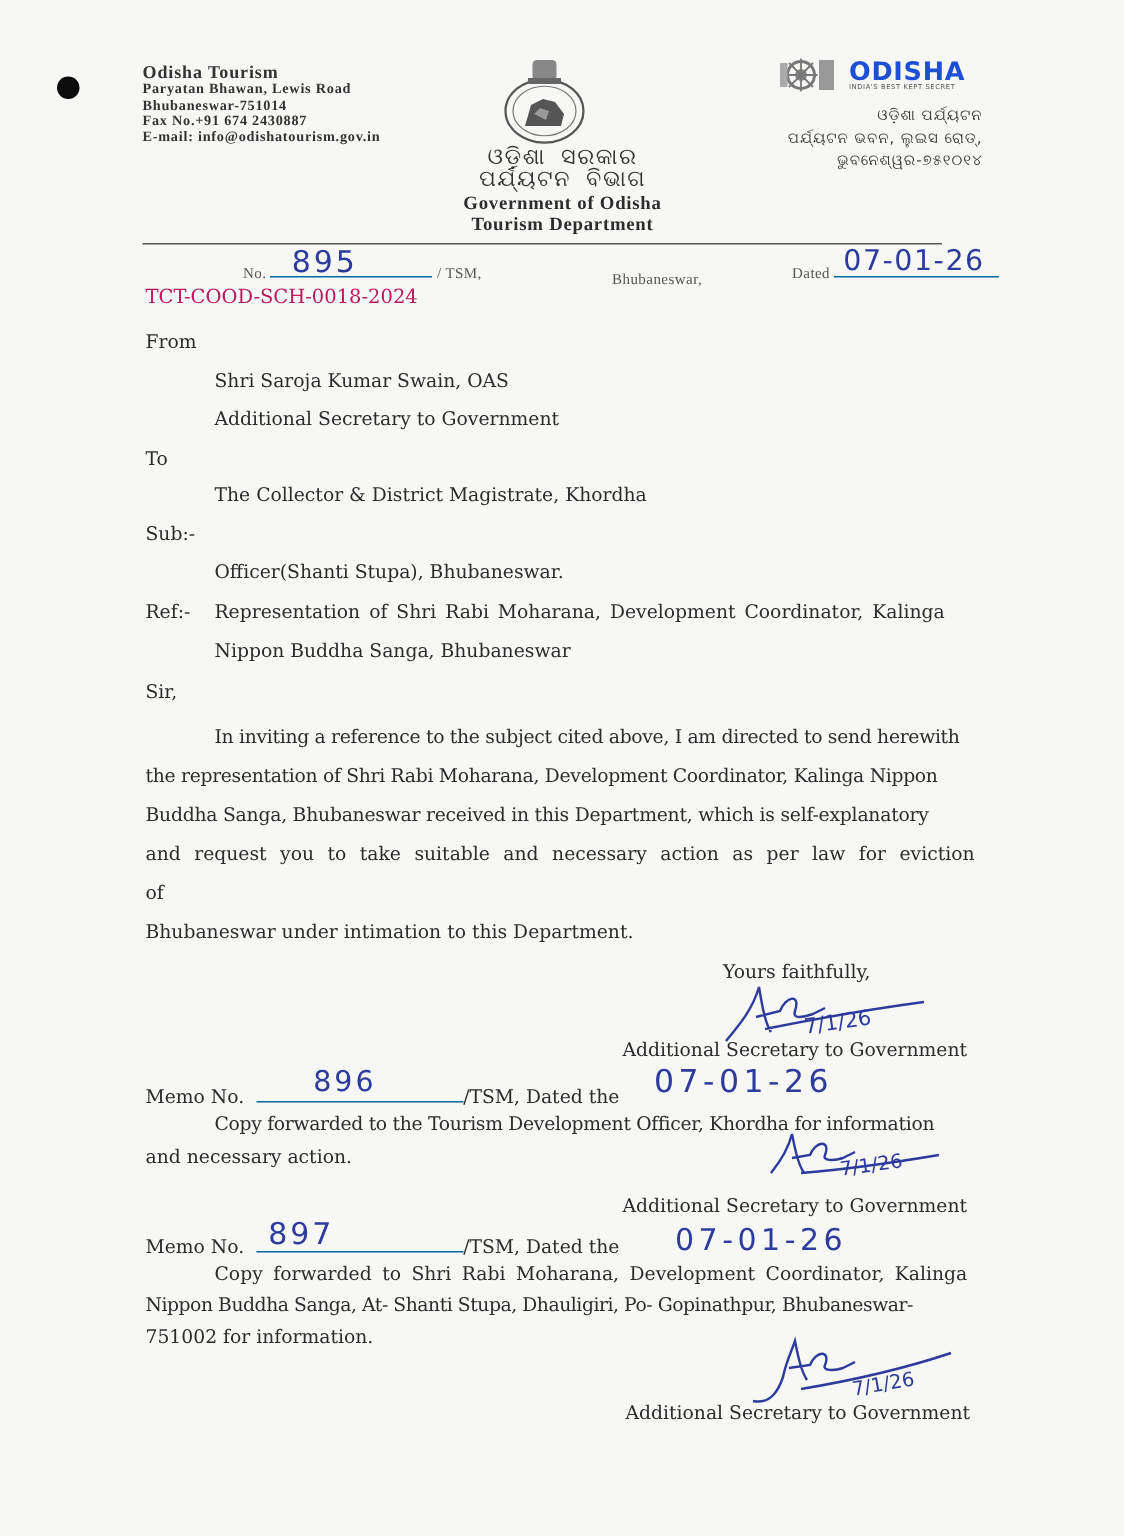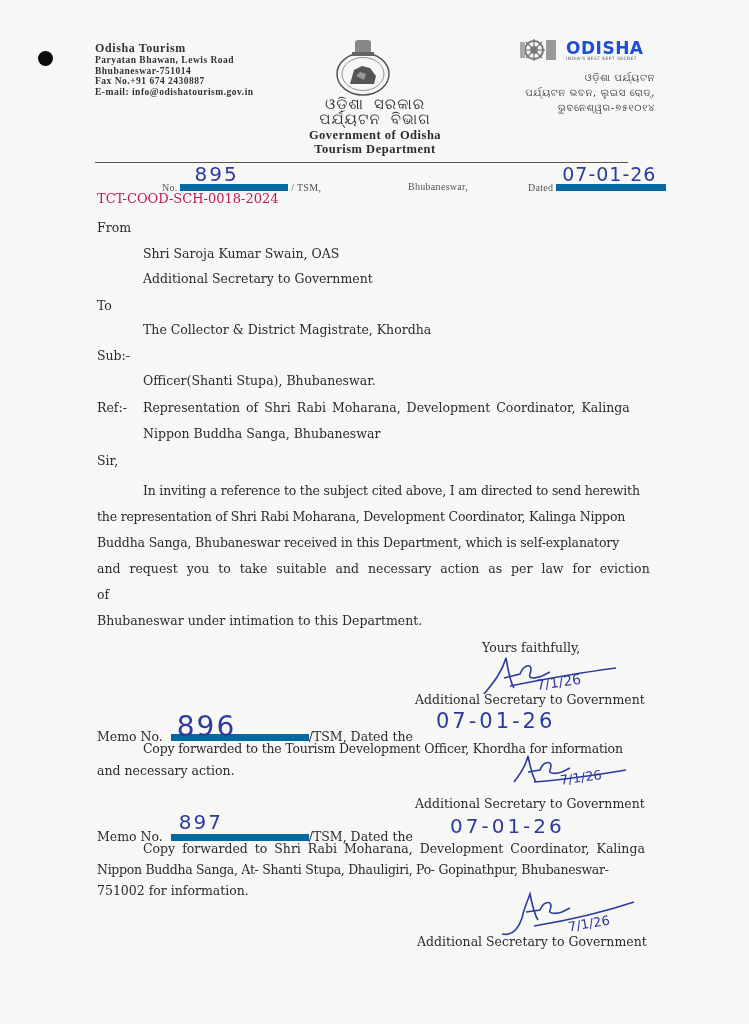--- a/index.html
+++ b/index.html
@@ -25,21 +25,21 @@
   .center-head .odia { font-size: 15px; line-height: 15px; color: #333; font-family: Liberation Mono, monospace; letter-spacing: 1px; }
   .center-head .eng { font-size: 12.5px; font-weight: bold; line-height: 14px; letter-spacing: 0.5px; color: #2c2c2c; }
   .logo-word { left: 566px; top: 38px; font-family: "DejaVu Sans", sans-serif; font-weight: bold; font-size: 17px; color: #1d4ed8; letter-spacing: 0.5px; }
   .logo-tag { left: 566px; top: 56px; font-family: "DejaVu Sans", sans-serif; font-size: 4.5px; color: #555; letter-spacing: 0.4px; }
   .lh-right { left: 500px; top: 70px; width: 155px; text-align: right; font-family: "DejaVu Sans", sans-serif; font-size: 10px; line-height: 15px; color: #3a3a3a; letter-spacing: 0.6px; }
 
   .rule { left: 95px; top: 162px; width: 533px; height: 0; border-top: 1.4px solid #555; }
 
   
   .refline { left: 118px; top: 173px; font-size: 10px; font-family: "Liberation Serif", serif; color: #555; letter-spacing: 0.3px; margin-left: 44px; }
-  .blank { display: inline-block; border-bottom: 7px solid #0369a1; vertical-align: baseline; position: relative; }
+  .blank { display: inline-block; border-bottom: 1px solid #0369a1; vertical-align: baseline; position: relative; }
   .hand { font-family: "DejaVu Sans", sans-serif; color: #2d3a9e; font-weight: normal; }
   .fileno { left: 97px; top: 191px; font-size: 13px; font-family: "DejaVu Serif", serif; color: #be185d; }
 
   .body-text { font-family: "DejaVu Serif", serif; font-size: 12.5px; color: #2b2b2b; }
   .sig { position: absolute; }
 </style>
 </head>
 <body>
 
 <div class="page">
@@ -140,21 +140,21 @@
     <svg width="140" height="50" viewBox="0 0 140 50">
       <path d="M4 42 C 14 30, 22 20, 26 6 C 28 18, 30 30, 34 36 M 24 26 L 40 22 C 44 12, 54 10, 50 22 C 48 28, 56 26, 62 24 L 70 20 M 30 34 C 50 30, 90 22, 136 16" fill="none" stroke="#2d3a9e" stroke-width="1.6"></path>
     </svg>
     <span class="hand abs" style="left:56px; top:22px; font-size:14px; transform:rotate(-8deg);">7/1/26</span>
   </div>
   <div class="abs body-text" style="left:415px; top:692px;">Additional Secretary to Government</div>
 
   <div class="abs body-text" style="left:97px; top:720px;">
     <span>Memo No.</span>
     <span class="blank" style="width:138px; height:14px; margin-left:4px;">
-      <span class="hand abs" style="left:6px; top:-10px; font-size:28px; letter-spacing:2px;">896</span>
+      <span class="hand abs" style="left:38px; top:-10px; font-size:19px; letter-spacing:2px;">896</span>
     </span><span>/TSM, Dated the</span>
   </div>
   <div class="abs hand" style="left:436px; top:709px; font-size:21px; letter-spacing:3px;">07-01-26</div>
   <div class="abs body-text" style="left:97px; top:738px; width:570px; line-height:22px;">
     <div style="padding-left:46px; letter-spacing:-0.2px;">Copy forwarded to the Tourism Development Officer, Khordha for information</div>
     <div>and necessary action.</div>
   </div>
   <div class="sig" style="left:510px; top:752px; width:120px; height:48px;">
     <svg width="120" height="48" viewBox="0 0 120 48">
       <path d="M4 30 C 12 20, 16 12, 18 4 C 20 14, 22 24, 26 30 M 18 20 L 30 18 C 34 8, 44 8, 40 18 C 38 22, 46 22, 52 20 L 60 16 M 24 30 C 50 28, 80 24, 116 18" fill="none" stroke="#2d3a9e" stroke-width="1.6"></path>

